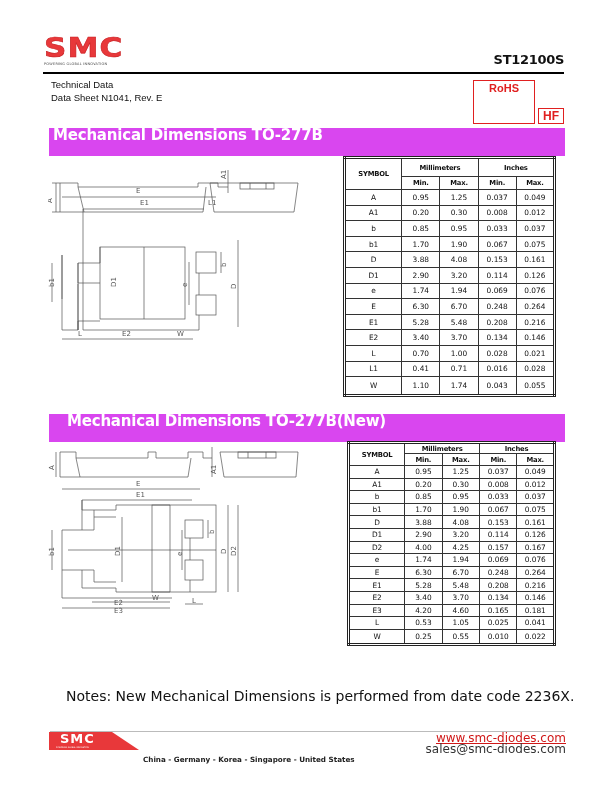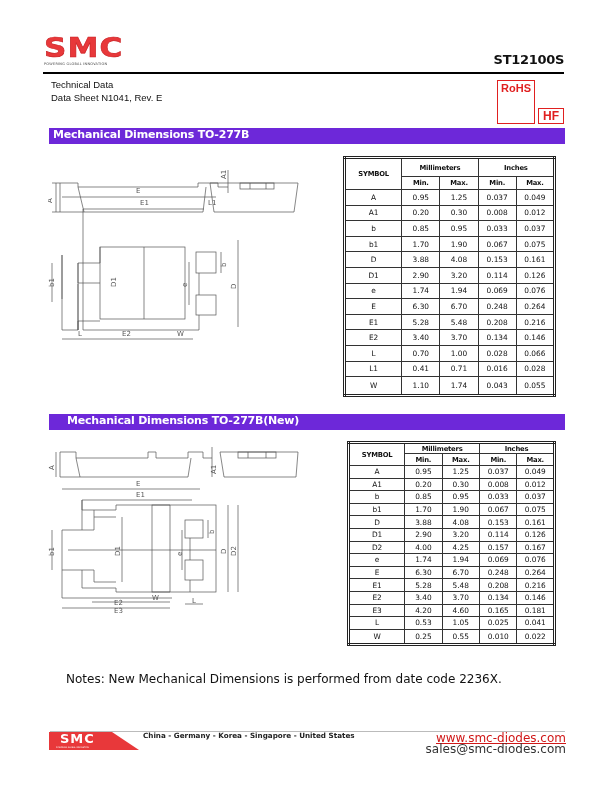--- a/index.html
+++ b/index.html
@@ -7,50 +7,50 @@
   body { position: relative; font-family: "DejaVu Sans", sans-serif; color: #111; }
 
   .logo { position: absolute; left: 44px; top: 36px; width: 100px; }
   .logo .word { font-family: "DejaVu Sans", sans-serif; font-weight: 900; font-size: 27px; color: #e8383a; letter-spacing: 1px; line-height: 24px; transform: scaleX(1.15); transform-origin: left; -webkit-text-stroke: 0.6px #c91f22; }
   .logo .tag { font-size: 3.4px; color: #444; letter-spacing: 0.3px; margin-top: 2px; white-space: nowrap; }
 
   .partno { position: absolute; right: 48px; top: 52px; font-weight: bold; font-size: 13px; letter-spacing: -0.3px; }
   .header-rule { position: absolute; left: 43px; right: 48px; top: 72px; height: 2px; background: #000; }
   .subhead { position: absolute; left: 51px; top: 78px; font-size: 9.5px; line-height: 13px; font-family: "Liberation Sans", sans-serif; }
   .badges { position: absolute; right: 48px; top: 80px; display: flex; gap: 3px; }
-  .badge { border: 1.4px solid #e02020; color: #e02020; font-weight: bold; font-size: 11px; line-height: 14px; padding: 0 3px; font-family: "Liberation Sans", sans-serif; }
+  .badge { border: 1.4px solid #e02020; color: #e02020; font-weight: bold; font-size: 11px; line-height: 14px; padding: 0 15px; font-family: "Liberation Sans", sans-serif; }
   .badge.hf { font-size: 12px; padding: 0 4px; margin-top: 28px; }
 
-  .section-bar { position: absolute; left: 49px; right: 47px; height: 16px; background: #6d28d9; color: #fff; font-weight: bold; font-size: 11px; line-height: 14px; padding-left: 4px; letter-spacing: -0.2px; }
+  .section-bar { position: absolute; left: 49px; right: 47px; height: 28px; background: #d946ef; color: #fff; font-weight: bold; font-size: 15px; line-height: 14px; padding-left: 4px; letter-spacing: -0.2px; }
 
   .drawing { position: absolute; }
   .drawing svg { display: block; }
   .dim-text { font-family: "DejaVu Sans", sans-serif; font-size: 7px; fill: #555; }
 
   table.dim { position: absolute; border-collapse: collapse; border: 3px double #222; font-size: 7.4px; }
   table.dim th, table.dim td { border: 1px solid #333; text-align: center; font-weight: normal; padding: 0; }
   table.dim th { font-weight: bold; font-size: 6.8px; letter-spacing: -0.2px; }
   table.dim .sym { width: 57px; }
   table.dim .c { width: 38px; }
   table.dim.t1 td { height: 15.6px; }
   table.dim.t1 tr.last td { height: 19px; }
   table.dim.t1 th.top { height: 19px; }
   table.dim.t1 th.sub { height: 13px; }
   table.dim.t2 td { height: 12.6px; }
   table.dim.t2 th.top { height: 11px; }
   table.dim.t2 th.sub { height: 12px; }
   table.dim.t2 tr.last td { height: 15px; }
 
-  .notes { position: absolute; left: 66px; top: 672px; font-size: 12px; }
+  .notes { position: absolute; left: 66px; top: 688px; font-size: 14px; }
 
   .footer-rule { position: absolute; left: 50px; right: 47px; top: 731px; height: 1px; background: #bbb; }
   .footer-logo { position: absolute; left: 49px; top: 732px; width: 90px; height: 18px; background: #e8383a; clip-path: polygon(0 0, 70% 0, 100% 100%, 0 100%); }
   .footer-logo .word { color: #fff; font-weight: 900; font-size: 13px; line-height: 14px; padding-left: 11px; letter-spacing: 1px; }
   .footer-logo .tag { color: #fff; font-size: 2px; padding-left: 7px; line-height: 3px; }
-  .footer-countries { position: absolute; left: 143px; top: 731px; font-size: 7.2px; font-weight: bold; color: #222; }
+  .footer-countries { position: absolute; left: 143px; top: 755px; font-size: 7.2px; font-weight: bold; color: #222; }
   .footer-contact { position: absolute; right: 46px; top: 733px; text-align: right; font-size: 12px; line-height: 11px; color: #333; }
   .footer-contact a { color: #d01818; text-decoration: underline; }
 </style>
 </head>
 <body>
 
 <div class="logo">
   <div class="word">SMC</div>
   <div class="tag">POWERING GLOBAL INNOVATION</div>
 </div>
@@ -205,21 +205,21 @@
         <td>3.40</td>
         <td>3.70</td>
         <td>0.134</td>
         <td>0.146</td>
       </tr>
       <tr>
         <td>L</td>
         <td>0.70</td>
         <td>1.00</td>
         <td>0.028</td>
-        <td>0.066</td>
+        <td>0.021</td>
       </tr>
       <tr>
         <td>L1</td>
         <td>0.41</td>
         <td>0.71</td>
         <td>0.016</td>
         <td>0.028</td>
       </tr>
       <tr class="last">
         <td>W</td>

